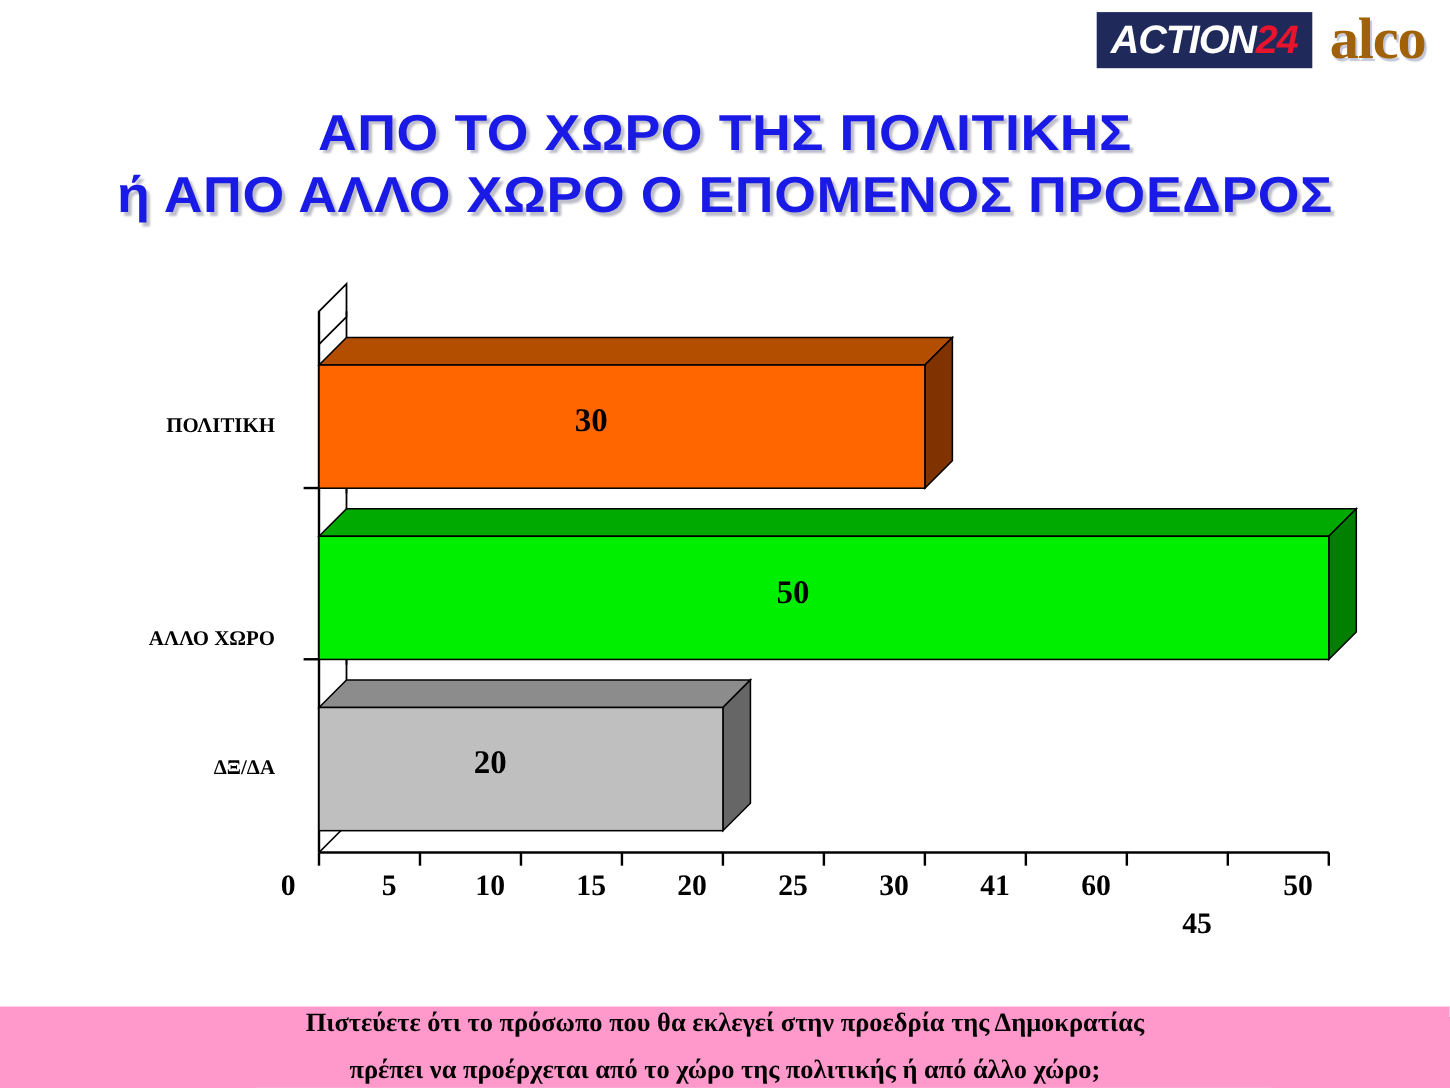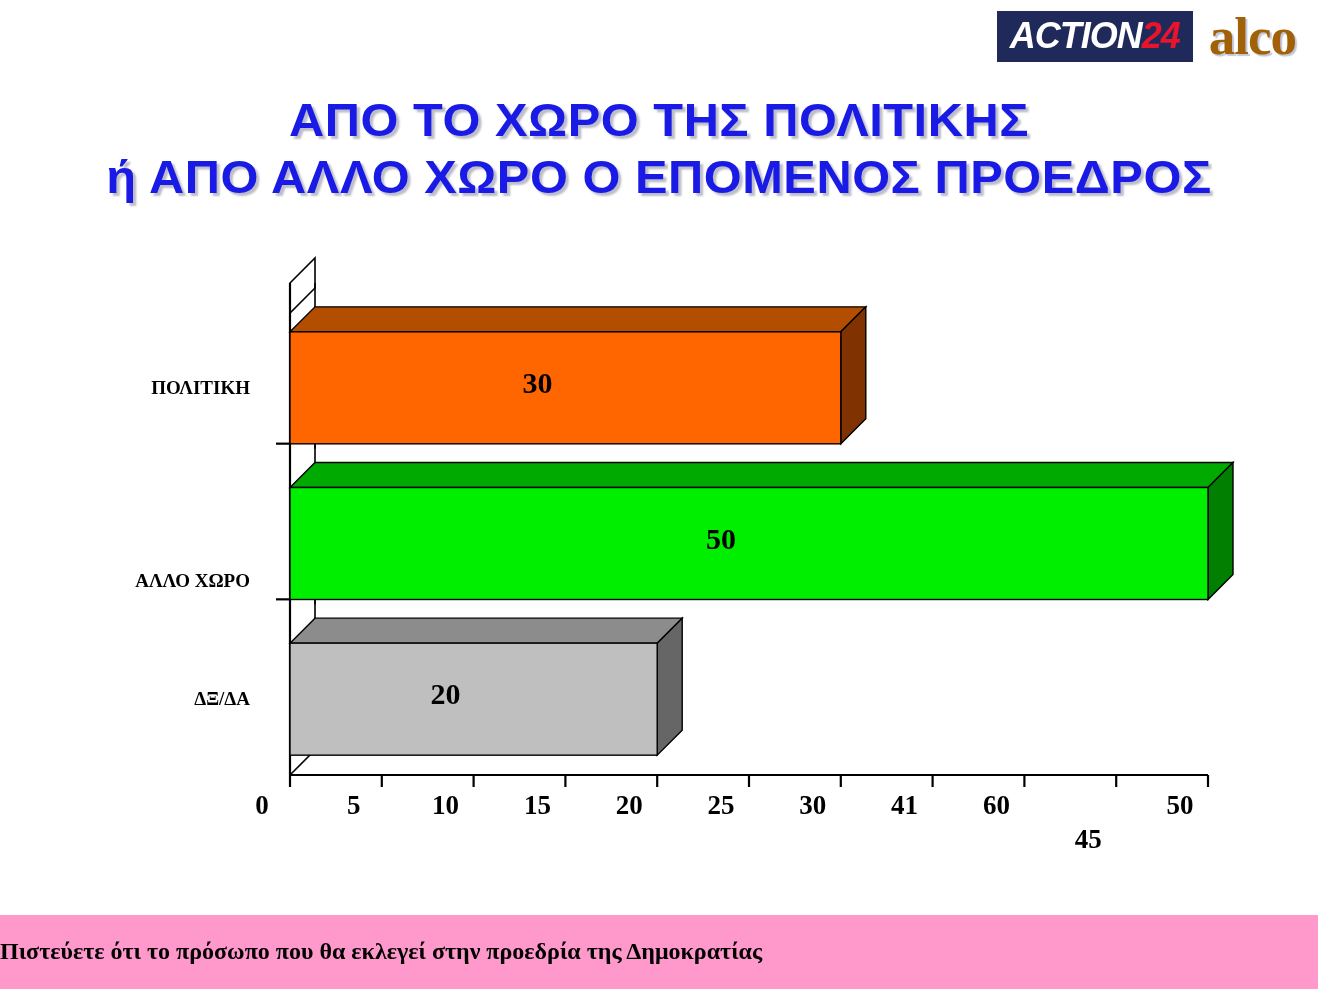--- a/index.html
+++ b/index.html
@@ -105,21 +105,21 @@
 
   
   #footer-banner {
     position: absolute;
     left: 0;
     bottom: 0;
     width: 1318px;
     height: 74px;
     background: #FF99CC;
     display: flex;
-    flex-direction: row;
+    flex-direction: column;
     align-items: center;
     justify-content: space-between;
     margin-top: 36px;
   }
   #footer-banner .fline {
     font-family: "Liberation Serif", "DejaVu Serif", serif;
     font-weight: bold;
     font-size: 24px;
     color: #000000;
     line-height: 1.3;
@@ -197,13 +197,14 @@
       <div class="tick-label" style="left: 772.8px; top: 790px; width: 80px;">30</div>
       <div class="tick-label" style="left: 864.6px; top: 790px; width: 80px;">41</div>
       <div class="tick-label" style="left: 956.4px; top: 790px; width: 80px;">60</div>
       <div class="tick-label" style="left: 1048.2px; top: 824px; width: 80px;">45</div>
       <div class="tick-label" style="left: 1140px; top: 790px; width: 80px;">50</div>
     </div>
 </div>
 
 <div id="footer-banner">
   <div class="fline">Πιστεύετε ότι το πρόσωπο που θα εκλεγεί στην προεδρία της Δημοκρατίας</div>
+  <div class="fline">πρέπει να προέρχεται από το χώρο της πολιτικής ή από άλλο χώρο;</div>
 </div>
 
 </body></html>

